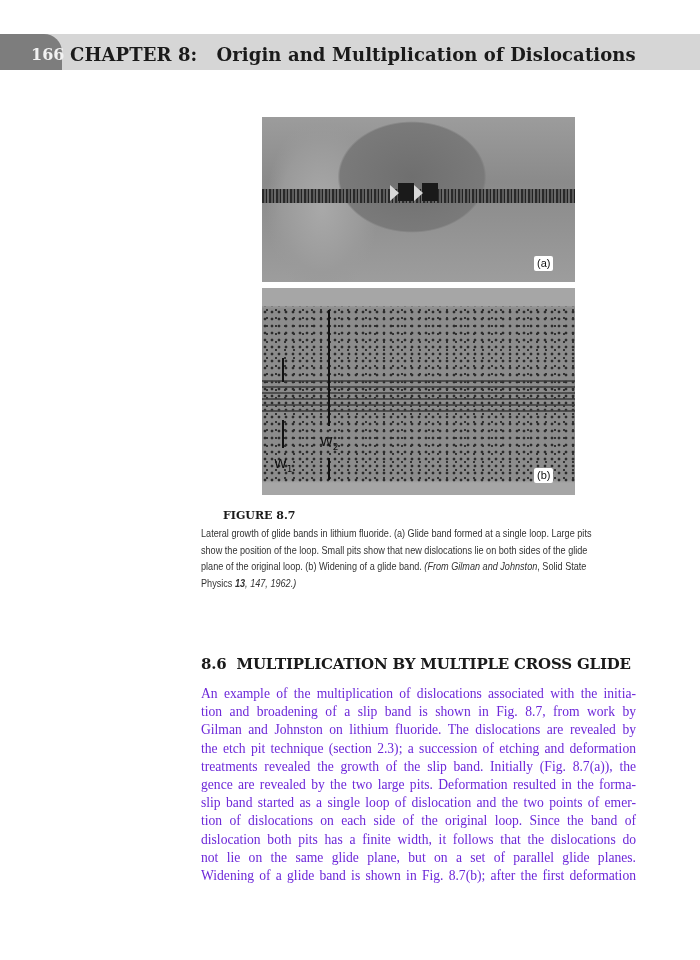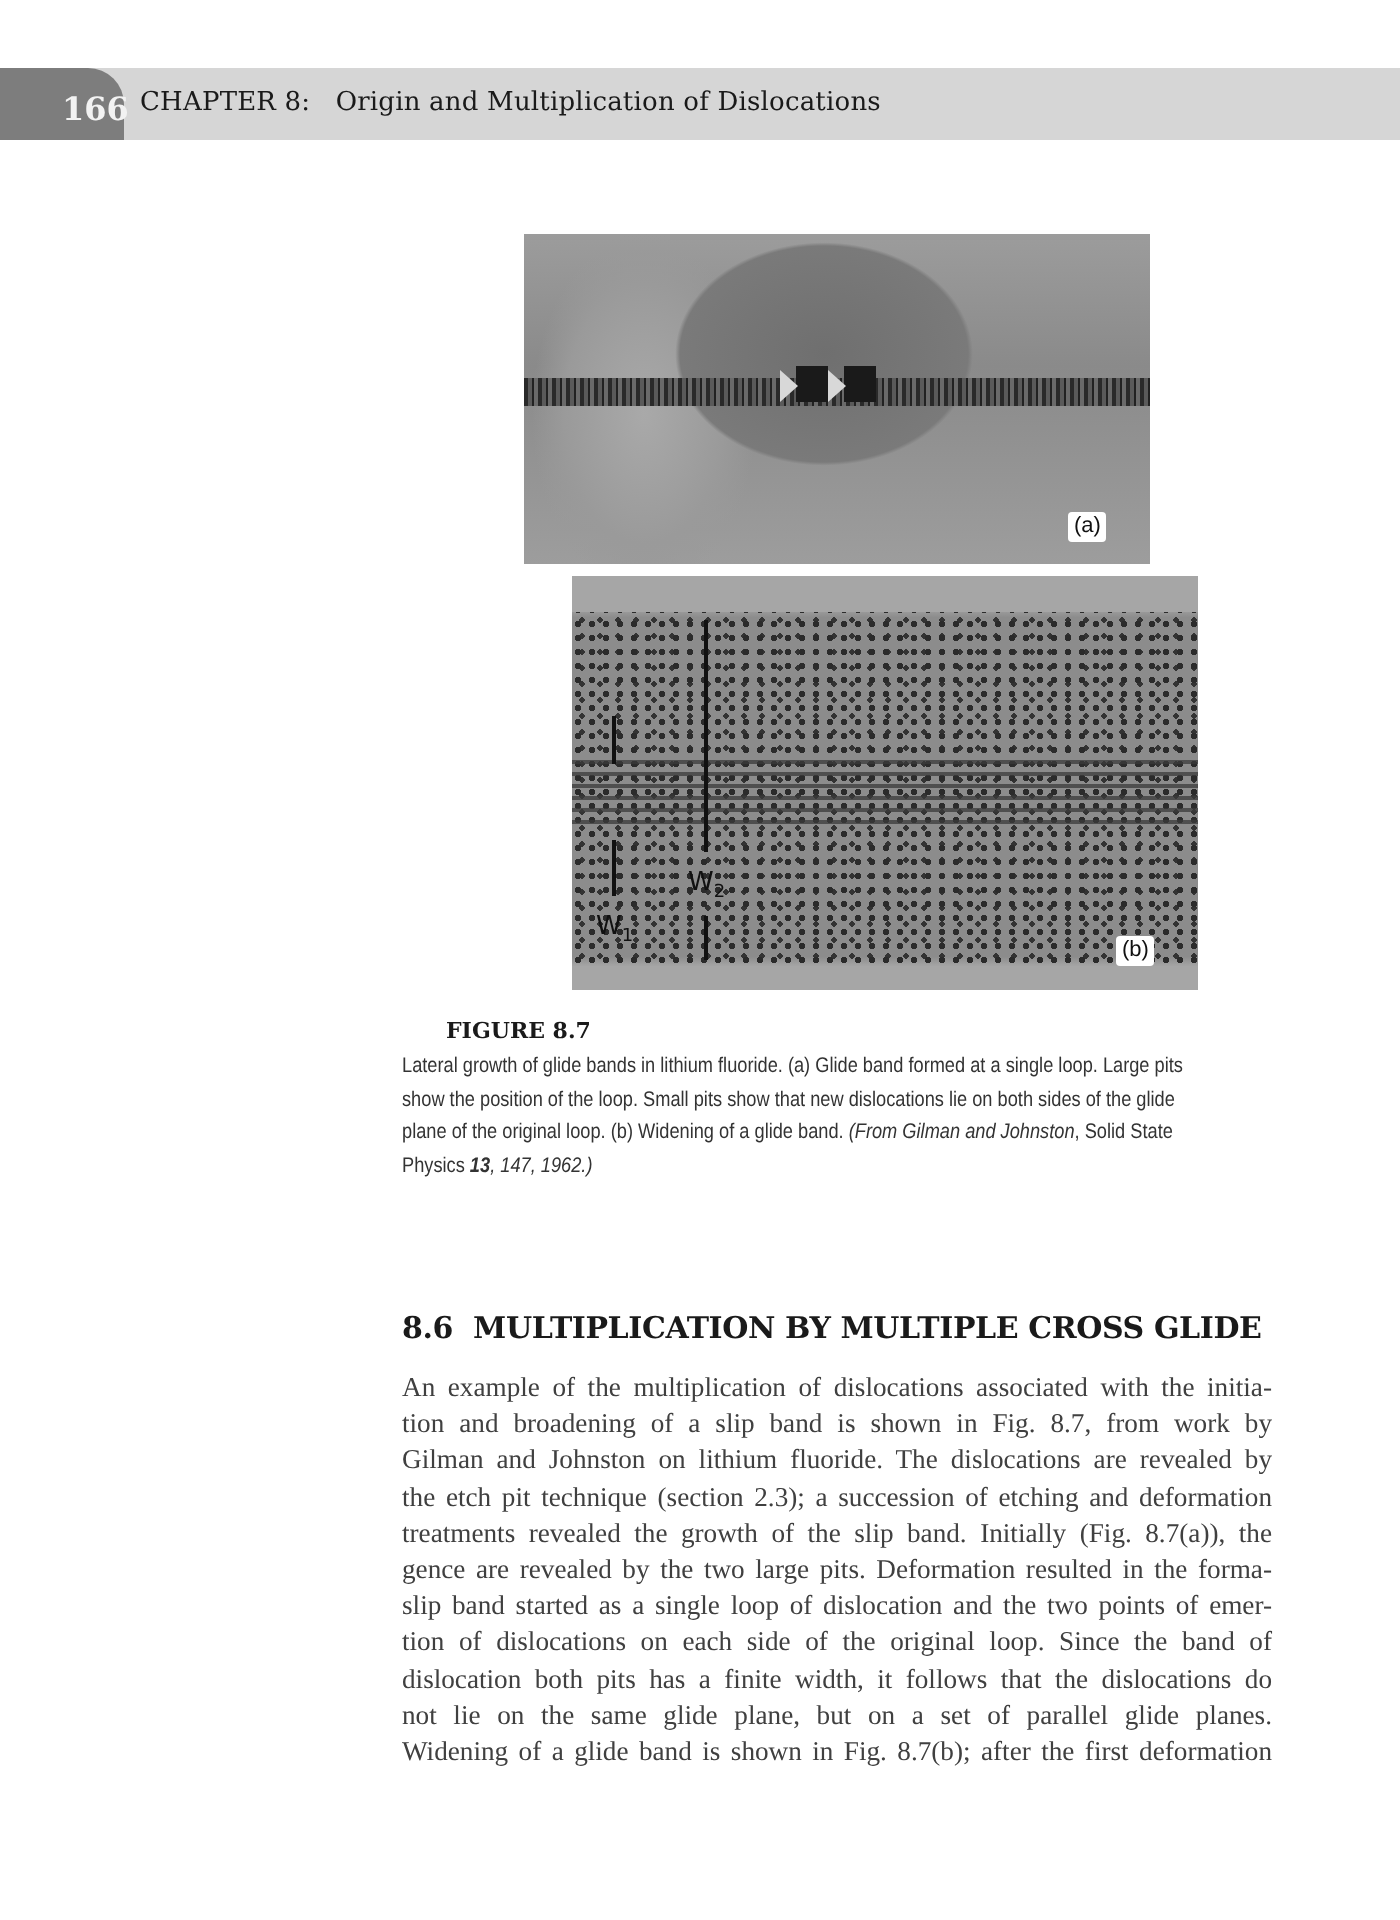--- a/index.html
+++ b/index.html
@@ -11,21 +11,21 @@
   .page-num-tab {
     position: absolute; left: 0; top: 34px; width: 62px; height: 36px;
     background: #7d7d7d; border-top-right-radius: 18px;
   }
   .page-num {
     position: absolute; left: 31px; top: 45px;
     font-family: "DejaVu Serif", serif; font-size: 16px; font-weight: bold; color: #f2f2f2;
   }
   .chapter-title {
     position: absolute; left: 70px; top: 44px;
-    font-family: "DejaVu Serif", serif; font-size: 13px; font-weight: normal; color: #1a1a1a;
+    font-family: "DejaVu Serif", serif; font-size: 18px; font-weight: bold; color: #1a1a1a;
     letter-spacing: 0.1px;
   }
   .fig {
     position: absolute; left: 262px; width: 313px; background: #8f8f8f; overflow: hidden;
   }
   .fig-a { top: 117px; height: 165px;
     background:
       radial-gradient(ellipse 120px 90px at 150px 60px, #6f6f6f 0%, #7a7a7a 60%, transparent 62%),
       radial-gradient(ellipse 80px 130px at 60px 90px, #a9a9a9 0%, #9a9a9a 50%, transparent 70%),
       radial-gradient(circle 9px at 190px 38px, #4a4a4a 0%, #606060 60%, transparent 70%),
@@ -35,21 +35,20 @@
     position: absolute; left: 0; top: 72px; width: 313px; height: 14px;
     background: repeating-linear-gradient(90deg, #2a2a2a 0 2px, #5a5a5a 2px 4px, #222 4px 5px, #6a6a6a 5px 7px);
   }
   .pit-a { position: absolute; top: 66px; width: 16px; height: 18px; background: #1a1a1a; }
   .pit-a::before { content: ""; position: absolute; left: -8px; top: 2px; border-top: 8px solid transparent; border-bottom: 8px solid transparent; border-left: 9px solid #d8d8d8; }
   .fig-b { top: 288px; height: 207px;
     background:
       radial-gradient(circle 1.6px at 3px 3px, #2b2b2b 95%, transparent 100%) 0 0/7px 7px,
       radial-gradient(circle 1.4px at 2px 2px, #333 95%, transparent 100%) 3px 4px/9px 8px,
       linear-gradient(180deg, #a0a0a0 0%, #a0a0a0 8%, #8c8c8c 10%, #8c8c8c 92%, #a3a3a3 94%);
-    margin-left: 24px;
   }
   .fig-b .top-clear { position: absolute; left: 0; top: 0; width: 313px; height: 18px; background: #a6a6a6; }
   .fig-b .bot-clear { position: absolute; left: 0; bottom: 0; width: 313px; height: 12px; background: #a6a6a6; }
   .fig-b .dark-band { position: absolute; left: 0; top: 92px; width: 313px; height: 34px;
     background: repeating-linear-gradient(180deg, #3a3a3a 0 2px, transparent 2px 6px); opacity: .75; }
   .arrow-line { position: absolute; background: #111; width: 1.5px; }
   .w-label { position: absolute; font-family: "DejaVu Sans", sans-serif; font-size: 13px; color: #111; }
   .w-label sub { font-size: 9px; }
   .panel-label {
     position: absolute; font-family: "Liberation Sans", sans-serif; font-size: 11px; color: #111;
@@ -65,21 +64,21 @@
     transform: scaleX(0.86); transform-origin: left top; width: 500px;
   }
   .fig-caption i { font-style: italic; }
   .section-heading {
     position: absolute; left: 201px; top: 655px;
     font-family: "DejaVu Serif", serif; font-size: 15px; font-weight: bold; color: #1a1a1a;
     letter-spacing: -0.2px;
   }
   .body-text {
     position: absolute; left: 201px; top: 685px; width: 435px;
-    font-family: "Liberation Serif", serif; font-size: 13.6px; line-height: 18.2px; color: #404040;
+    font-family: "Liberation Serif", serif; font-size: 13.6px; line-height: 18.2px; color: #6d28d9;
     text-align: justify;
   }
   .body-line { display: block; text-align: justify; text-align-last: justify; white-space: nowrap; }
 </style>
 </head>
 <body>
 
 <div class="header-bar"></div>
 <div class="page-num-tab"></div>
 <div class="page-num">166</div>

